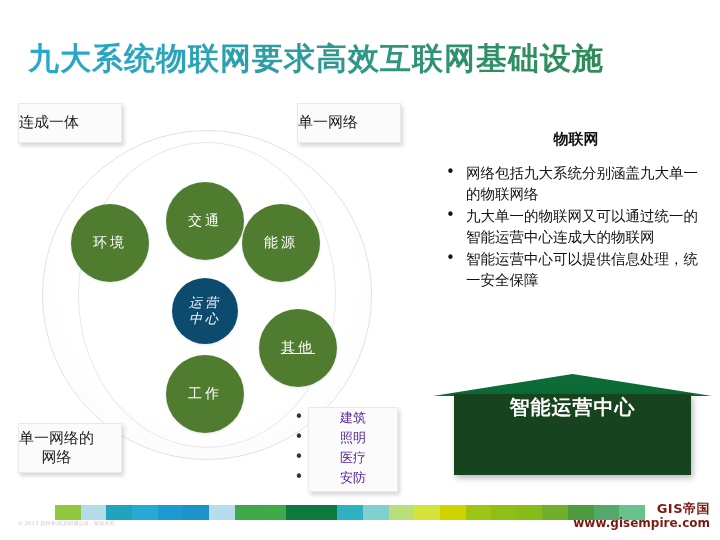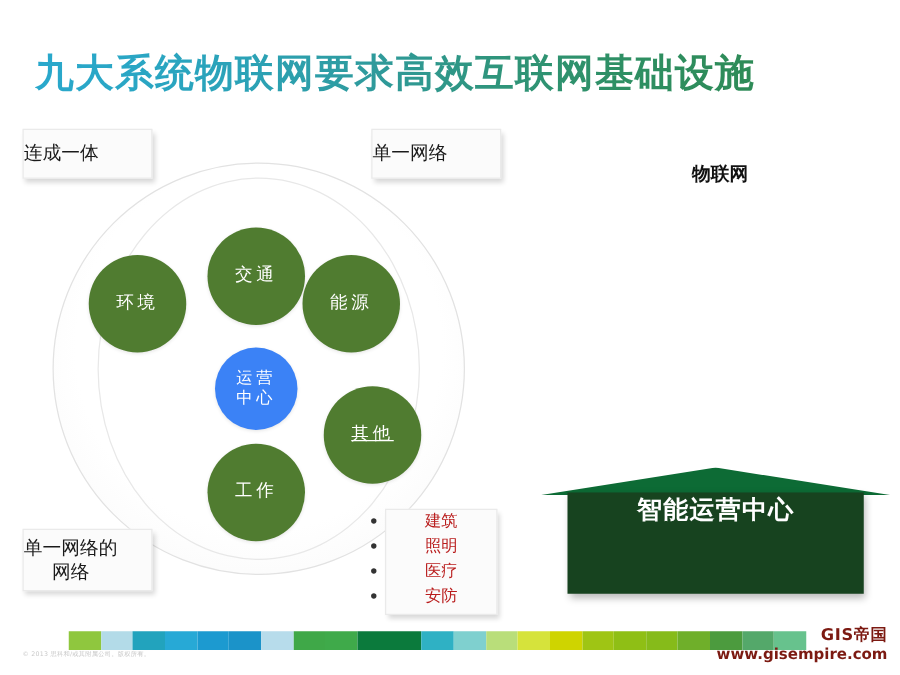--- a/index.html
+++ b/index.html
@@ -122,21 +122,21 @@
     top: 317px;
     width: 90px;
     height: 85px;
     background: #fbfbfb;
     border: 1px solid #eaeaea;
     box-shadow: 2px 3px 4px rgba(0,0,0,0.16);
     box-sizing: border-box;
   }
   #callout-list .item {
     font-size: 13px;
-    color: #b91c1c;
+    color: #4c1d95;
     line-height: 20px;
     text-align: center;
     height: 20px;
   }
   .list-bullets {
     position: absolute;
     left: 292px;
     top: 317px;
     width: 14px;
   }
@@ -272,21 +272,21 @@
   <div class="node" id="node-nengyuan" style="background: rgb(80, 124, 48);">
     <span>能源</span>
   </div>
   <div class="node" id="node-qita" style="background: rgb(80, 124, 48); text-decoration: underline;">
     <span>其他</span>
   </div>
   <div class="node" id="node-gongzuo" style="background: rgb(80, 124, 48);">
     <span>工作</span>
   </div>
 
-  <div class="node center" id="node-yunying" style="background: #3b82f6;">
+  <div class="node center" id="node-yunying" style="background: #0c4a6e; font-style: italic;">
     <span>
       <span>运营</span><br>
       <span>中心</span>
     </span>
   </div>
 
   <div class="callout" id="callout-top-left">
     <span>连成一体</span>
   </div>
   <div class="callout" id="callout-top-right">
@@ -309,20 +309,25 @@
   <div id="callout-list">
     <div class="item">建筑</div>
     <div class="item">照明</div>
     <div class="item">医疗</div>
     <div class="item">安防</div>
   </div>
 </div>
 
 <div id="panel">
   <div id="panel-heading">物联网</div>
+  <ul id="panel-list">
+    <li>网络包括九大系统分别涵盖九大单一的物联网络</li>
+    <li>九大单一的物联网又可以通过统一的智能运营中心连成大的物联网</li>
+    <li>智能运营中心可以提供信息处理，统一安全保障</li>
+  </ul>
 </div>
 
 <div id="banner">
   <svg id="banner-arrow" viewBox="0 0 279 22" preserveAspectRatio="none">
     <polygon points="139.5,0 279,22 0,22" fill="#0d6b35"></polygon>
   </svg>
   <div id="banner-box" style="background: rgb(23, 67, 31);">
     <span id="banner-label">智能运营中心</span>
   </div>
 </div>

